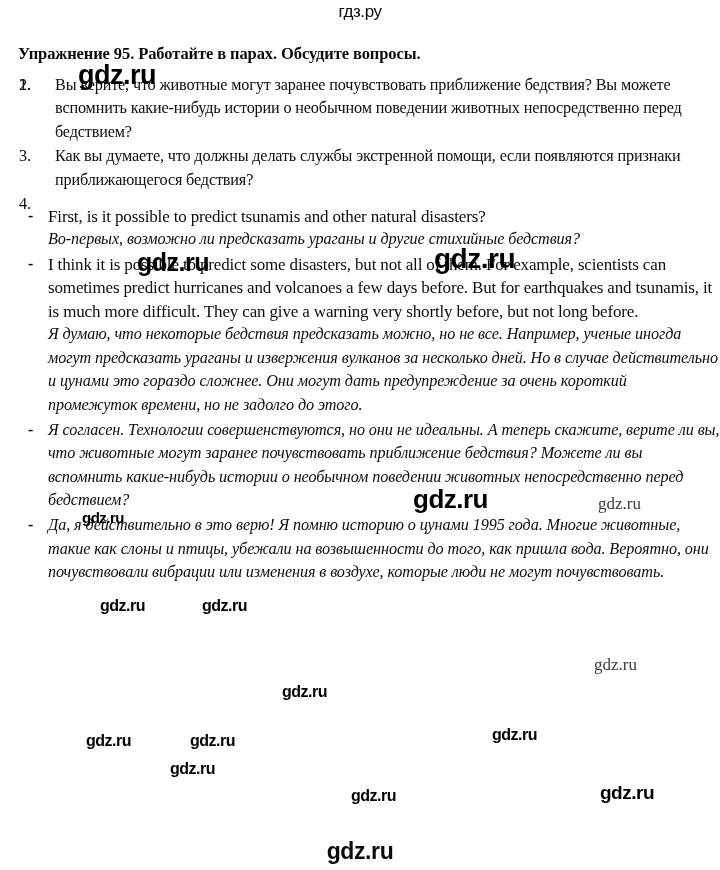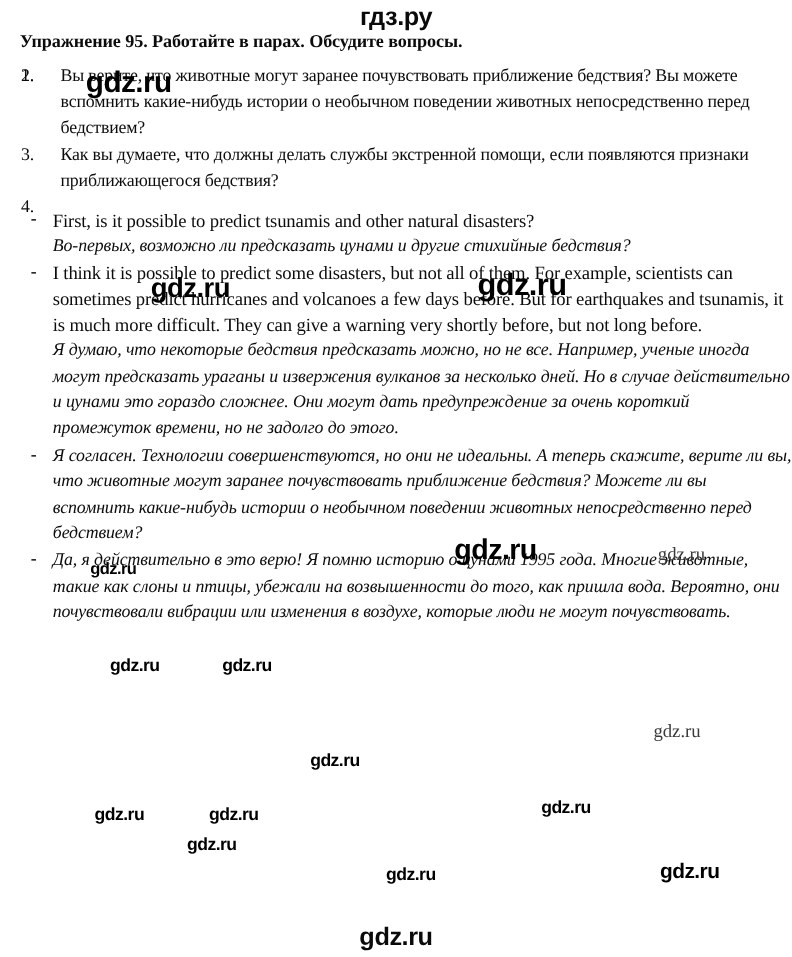--- a/index.html
+++ b/index.html
@@ -19,30 +19,30 @@
   }
 
   
   .site-logo {
     position: absolute;
     top: 2px;
     left: 0;
     width: 720px;
     text-align: center;
     font-family: "Liberation Sans", "DejaVu Sans", sans-serif;
-    font-weight: bold;
-    font-size: 23px;
+    font-weight: normal;
+    font-size: 17px;
     letter-spacing: -0.4px;
     color: #0a0a0a;
   }
 
   
   .sheet {
     position: absolute;
-    top: 28px;
+    top: 44px;
     left: 0;
     width: 720px;
     height: 800px;
   }
 
   .exercise-title {
     margin: 0 0 10px 18px;
     font-weight: bold;
     font-size: 16.5px;
     line-height: 20px;
@@ -157,21 +157,21 @@
     <li class="question-item">
       <span class="question-num">4.</span>
     </li>
   </ol>
 
   <div class="dialogue">
 
     <div class="turn">
       <span class="turn-dash">-</span>
       <p class="turn-en">First, is it possible to predict tsunamis and other natural disasters?</p>
-      <p class="turn-ru">Во-первых, возможно ли предсказать цунами и другие стихийные бедствия?</p>
+      <p class="turn-ru">Во-первых, возможно ли предсказать ураганы и другие стихийные бедствия?</p>
     </div>
 
     <div class="turn">
       <span class="turn-dash">-</span>
       <p class="turn-en">I think it is possible to predict some disasters, but not all of them. For example, scientists can sometimes predict hurricanes and volcanoes a few days before. But for earthquakes and tsunamis, it is much more difficult. They can give a warning very shortly before, but not long before.</p>
       <p class="turn-ru">Я думаю, что некоторые бедствия предсказать можно, но не все. Например, ученые иногда могут предсказать ураганы и извержения вулканов за несколько дней. Но в случае действительно и цунами это гораздо сложнее. Они могут дать предупреждение за очень короткий промежуток времени, но не задолго до этого.</p>
     </div>
 
     <div class="turn">
       <span class="turn-dash">-</span>

